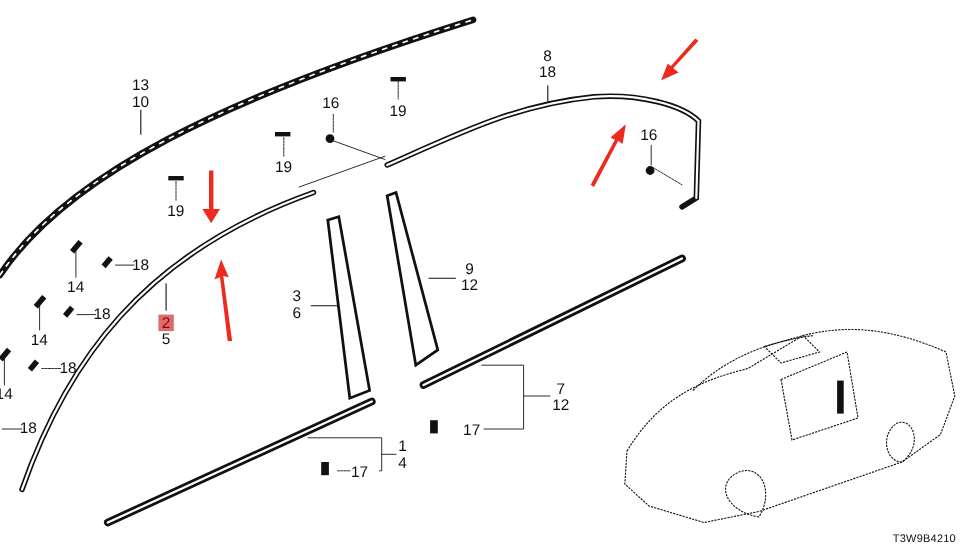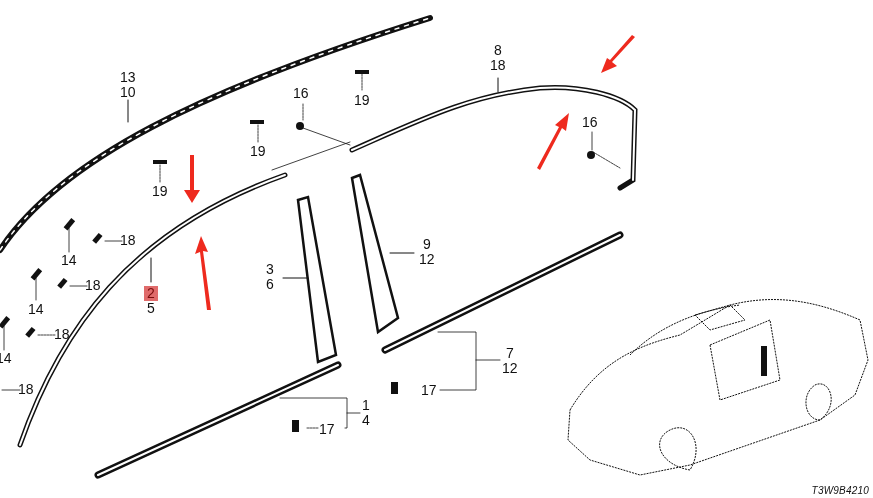--- a/index.html
+++ b/index.html
@@ -2,21 +2,21 @@
 <html><head>
 <meta charset="utf-8">
 <style>
   html, body { margin:0; padding:0; background:#ffffff; }
   body { width:873px; height:498px; position:relative; overflow:hidden;
          font-family:"Liberation Sans", sans-serif; }
   svg.diagram { position:absolute; left:0; top:0; width:873px; height:498px; }
   .lbl { position:absolute; font-size:14px; color:#111; line-height:15px; text-align:center; }
   .lbl span { display:block; }
   .hl { background:#e06b6b; color:#7a0d0d; padding:0 3px; }
-  .code { position:absolute; right:4px; bottom:2px; font-size:10px; color:#111; letter-spacing:0.2px;font-style:italic; }
+  .code { position:absolute; right:4px; bottom:2px; font-size:10px; color:#111; letter-spacing:0.2px; }
 </style>
 </head>
 <body>
 
 <svg class="diagram" viewBox="0 0 873 498">
   <g fill="none" stroke="#111" stroke-linecap="round">
 
     <path d="M0,250 C60,160 200,90 430,18" stroke-width="6"></path>
     <path d="M0,250 C60,160 200,90 430,18" stroke="#fff" stroke-width="1.5" stroke-dasharray="4 6"></path>
     <line x1="128" y1="100" x2="128" y2="122" stroke-width="1"></line>

